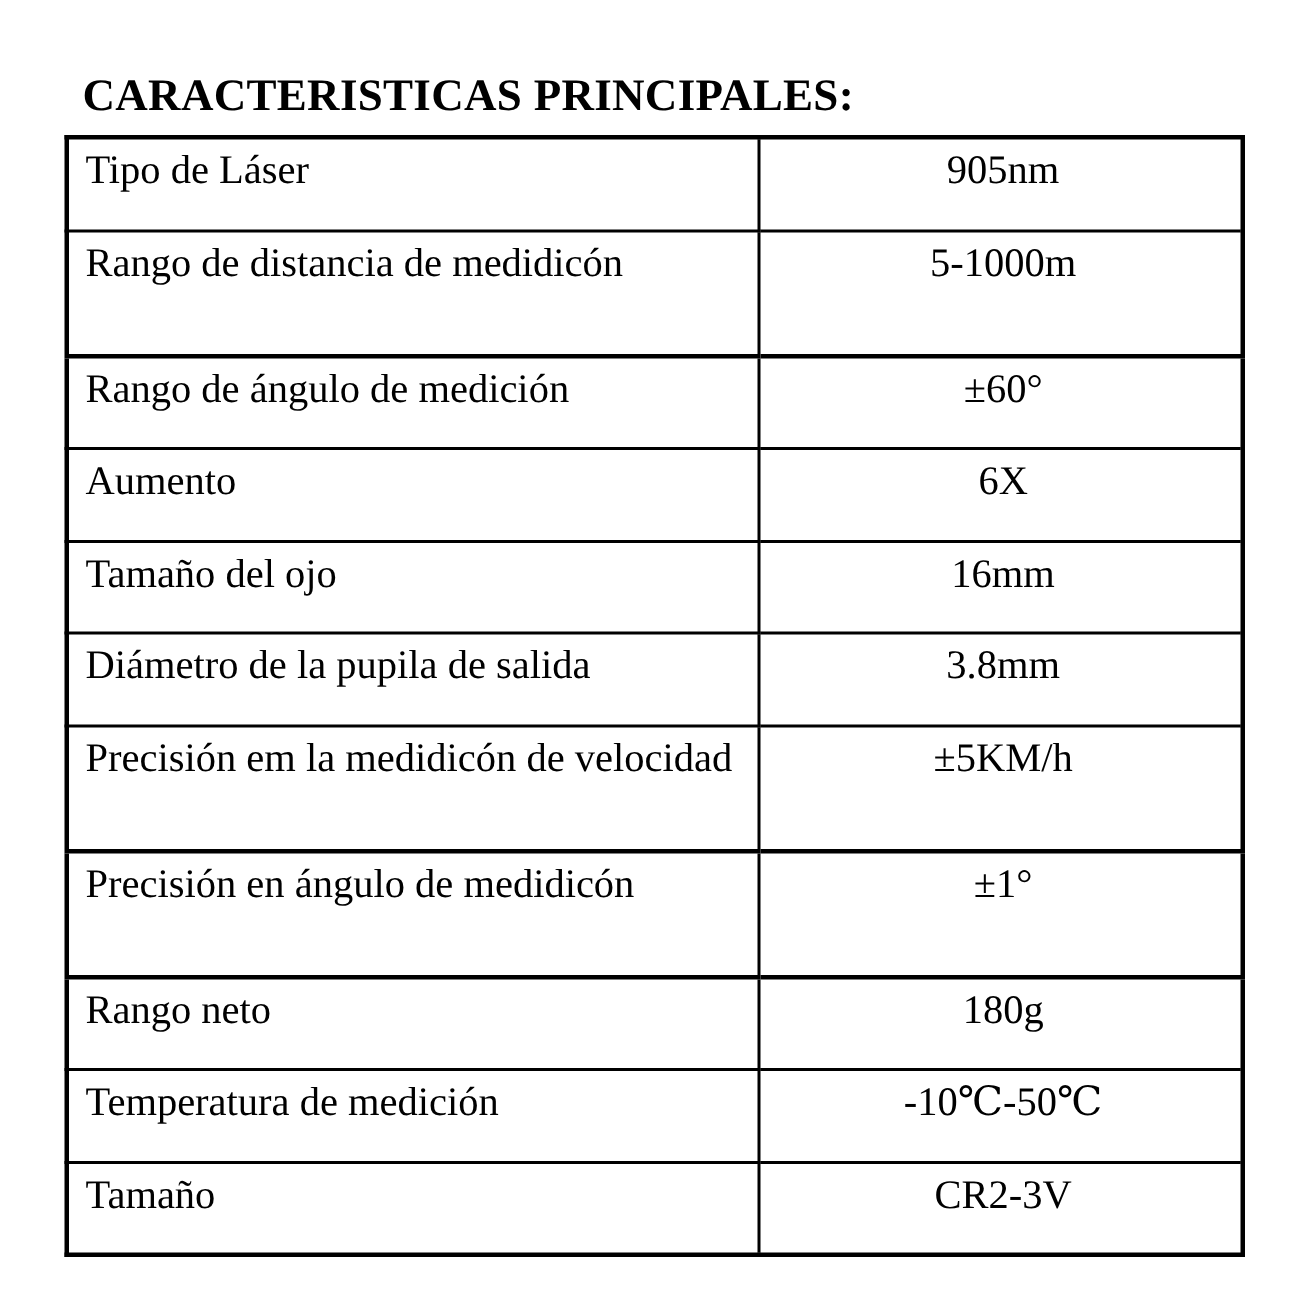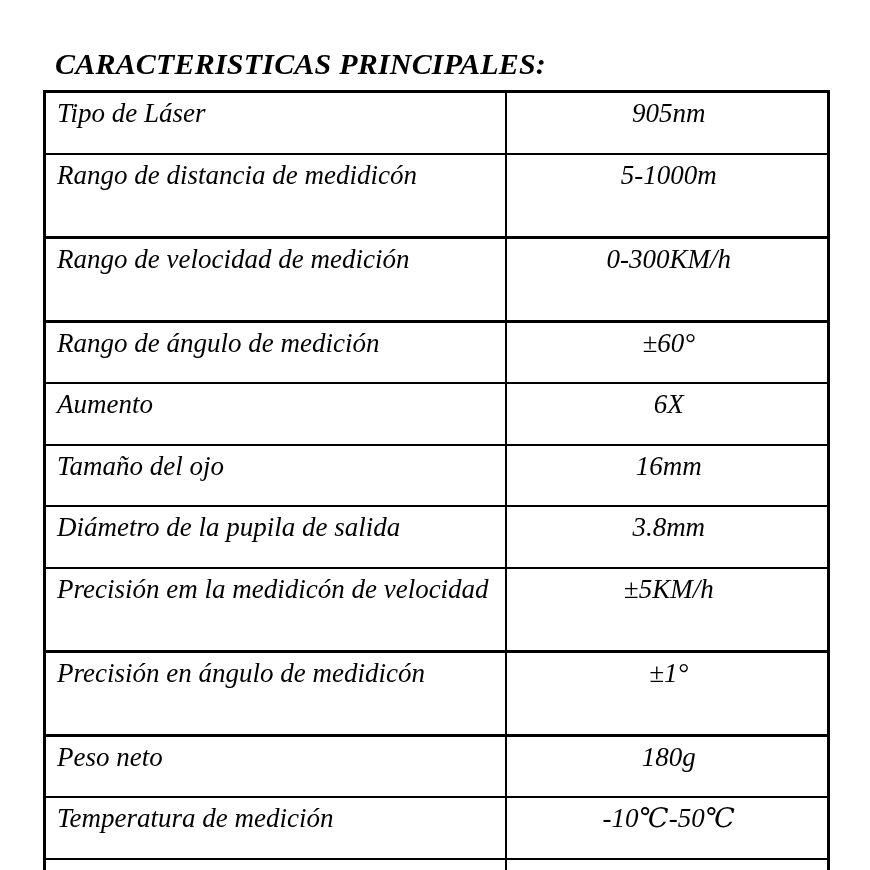--- a/index.html
+++ b/index.html
@@ -14,21 +14,20 @@
     font-family: "Liberation Serif", "DejaVu Serif", serif;
     color: #000000;
     -webkit-font-smoothing: antialiased;
   }
 
   .page {
     position: relative;
     width: 870px;
     height: 870px;
     background: #ffffff;
-    font-style: italic;
   }
 
   
   .doc-title {
     position: absolute;
     left: 55px;
     top: 48px;
     font-size: 30px;
     font-weight: bold;
     letter-spacing: 0.2px;
@@ -105,28 +104,20 @@
           </td>
         </tr>
         <tr class="r-double rule-heavy">
           <td>
             <div class="cell-label justify">Rango de distancia de medidicón</div>
           </td>
           <td>
             <div class="cell-value">5-1000m</div>
           </td>
         </tr>
-        <tr class="r-double rule-heavy">
-          <td>
-            <div class="cell-label justify">Rango de velocidad de medición</div>
-          </td>
-          <td>
-            <div class="cell-value">0-300KM/h</div>
-          </td>
-        </tr>
         <tr class="r-single">
           <td>
             <div class="cell-label">Rango de ángulo de medición</div>
           </td>
           <td>
             <div class="cell-value">±60°</div>
           </td>
         </tr>
         <tr class="r-single">
           <td>
@@ -163,21 +154,21 @@
         <tr class="r-double rule-heavy">
           <td>
             <div class="cell-label justify">Precisión en ángulo de medidicón</div>
           </td>
           <td>
             <div class="cell-value">±1°</div>
           </td>
         </tr>
         <tr class="r-single">
           <td>
-            <div class="cell-label">Peso neto</div>
+            <div class="cell-label">Rango neto</div>
           </td>
           <td>
             <div class="cell-value">180g</div>
           </td>
         </tr>
         <tr class="r-single">
           <td>
             <div class="cell-label">Temperatura de medición</div>
           </td>
           <td>

